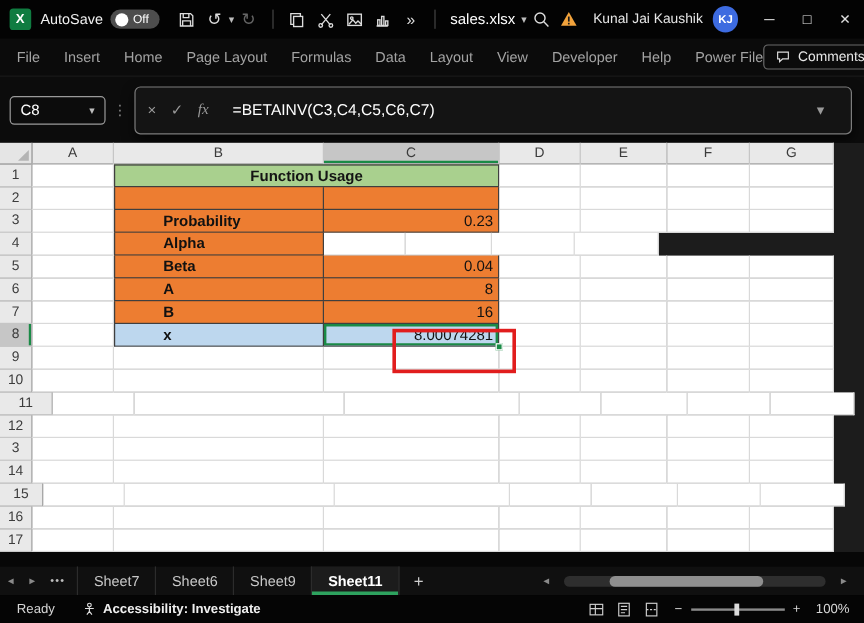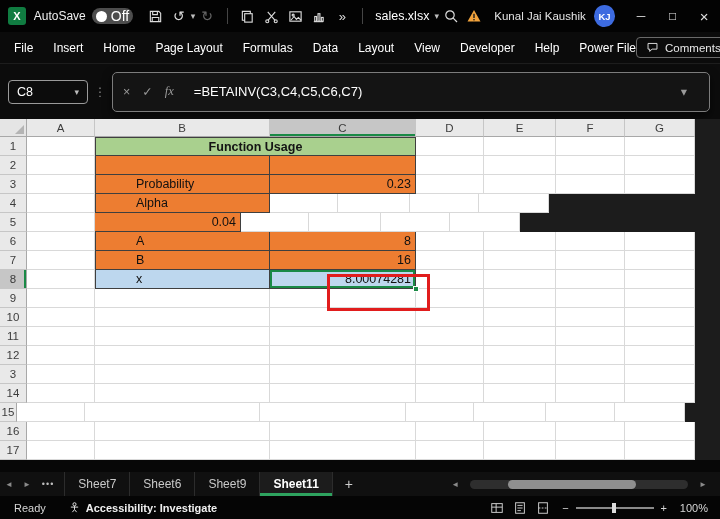--- a/index.html
+++ b/index.html
@@ -8,39 +8,39 @@
 
   
   .titlebar { position:absolute; top:0; left:0; width:720px; height:32px; background:#030303;
               display:flex; align-items:center; font-size:12px; }
   .logo { width:18px; height:18px; margin-left:8px; border-radius:3px; background:#107c41;
           display:flex; align-items:center; justify-content:center; color:#fff; font-weight:bold; font-size:11px; }
   .autosave-label { margin-left:8px; color:#f0f0f0; }
   .toggle { margin-left:6px; width:42px; height:16px; border-radius:9px; background:#4d4d4d;
             display:flex; align-items:center; padding:0 4px; }
   .toggle .knob { width:11px; height:11px; border-radius:50%; background:#fff; }
-  .toggle .state { margin-left:4px; font-size:14px; color:#fff; }
+  .toggle .state { margin-left:4px; font-size:10px; color:#fff; }
   .tb-icon { width:24px; height:24px; display:inline-flex; align-items:center; justify-content:center;
              color:#dcdcdc; }
   .tb-icon svg { stroke:currentColor; fill:none; stroke-width:1.2; }
   .dim { opacity:.45; }
   .vdiv { width:1px; height:16px; background:#454545; margin:0 8px; }
   .chev { font-size:9px; color:#bdbdbd; }
   .filename { margin-left:4px; color:#fff; font-size:12.5px; }
   .user-name { margin-left:8px; color:#e6e6e6; font-size:11.5px; white-space:nowrap; }
   .avatar { margin-left:8px; width:22px; height:22px; border-radius:50%; background:#3d6be0;
             display:flex; align-items:center; justify-content:center; font-size:9.5px; font-weight:bold; color:#fff; }
   .winbtn { width:32px; height:32px; display:flex; align-items:center; justify-content:center;
             color:#e0e0e0; font-size:12px; }
 
   
   .menubar { position:absolute; top:32px; left:0; width:720px; height:32px; background:#0b0b0b;
              display:flex; align-items:center; font-size:12px; border-bottom:1px solid #1d1d1d; }
   .menu-tabs { display:flex; align-items:center; margin-left:14px; gap:20px; }
-  .menu-item { color:#ffffff; white-space:nowrap; cursor:default; }
+  .menu-item { color:#a3a3a3; white-space:nowrap; cursor:default; }
   .comments-btn { margin-left:auto; margin-right:14px; display:flex; align-items:center; gap:6px;
                   border:1px solid #6a6a6a; border-radius:4px; padding:3px 9px; color:#e8e8e8; font-size:11.5px; }
   .comments-btn svg { stroke:#dcdcdc; fill:none; stroke-width:1.2; }
 
   
   .formulabar { position:absolute; top:64px; left:0; width:720px; height:55px; background:#0c0c0c;
                 display:flex; align-items:center; }
   .namebox { margin-left:8px; width:80px; height:24px; border:1px solid #9a9a9a; border-radius:4px;
              display:flex; align-items:center; padding:0 8px; color:#fff; font-size:12.5px; }
   .namebox .chev { margin-left:auto; }
@@ -68,21 +68,21 @@
                 color:#3c3c3c; font-size:11.5px; display:flex; align-items:center; justify-content:center; }
   .row-header.sel { background:#c6c6c6; box-shadow:inset -2px 0 0 var(--selgreen); }
   .cell { background:#fff; border-right:1px solid #d9d9d9; border-bottom:1px solid #d9d9d9;
           font-size:12.5px; color:#111; display:flex; align-items:center; padding:0 4px; overflow:hidden; }
   .cell.t { border-right-color:#3f3f3f; border-bottom-color:#3f3f3f; }
   .cell.tl { border-left:1px solid #3f3f3f; }
   .cell.tt { border-top:1px solid #3f3f3f; }
   .cell.green { background:var(--green); font-weight:bold; justify-content:center; color:#141414; }
   .cell.orange { background:var(--orange); }
   .cell.blue { background:var(--blue); }
-  .cell.lbl { font-weight:normal;padding-left:40px; }
+  .cell.lbl { font-weight:bold;padding-left:40px; }
   .cell.val { justify-content:flex-end; }
   .cell.selected { box-shadow:inset 0 0 0 2px var(--selgreen); }
   .fill-handle { position:absolute; width:6px; height:6px; background:var(--selgreen); border:1px solid #fff; z-index:4; }
   .red-box { position:absolute; border:3px solid var(--red); z-index:6; background:transparent; }
 
   
   .fillstrip { position:absolute; top:460px; left:0; width:720px; height:12px; background:#070707; }
   .tabbar { position:absolute; top:472px; left:0; width:720px; height:24px; background:#101010;
             display:flex; align-items:center; font-size:12px; }
   .tab-nav { color:#8a8a8a; font-size:8px; padding:0 5px; }
@@ -268,20 +268,21 @@
         <div class="cell" style="width: 68px;"></div>
         <div class="cell t orange lbl tl" style="width: 175px;">Alpha</div>
         <div class="cell" style="width: 68px;"></div>
         <div class="cell" style="width: 72px;"></div>
         <div class="cell" style="width: 69px;"></div>
         <div class="cell" style="width: 70px;"></div>
       </div>
       <div class="grid-row">
         <div class="row-header" style="width: 27px;">5</div>
         <div class="cell" style="width: 68px;"></div>
+        <div class="cell t orange lbl tl" style="width: 175px;">Beta</div>
         <div class="cell t orange val" style="width: 146px;">0.04</div>
         <div class="cell" style="width: 68px;"></div>
         <div class="cell" style="width: 72px;"></div>
         <div class="cell" style="width: 69px;"></div>
         <div class="cell" style="width: 70px;"></div>
       </div>
       <div class="grid-row">
         <div class="row-header" style="width: 27px;">6</div>
         <div class="cell" style="width: 68px;"></div>
         <div class="cell t orange lbl tl" style="width: 175px;">A</div>
@@ -325,21 +326,21 @@
         <div class="row-header" style="width: 27px;">10</div>
         <div class="cell" style="width: 68px;"></div>
         <div class="cell" style="width: 175px;"></div>
         <div class="cell" style="width: 146px;"></div>
         <div class="cell" style="width: 68px;"></div>
         <div class="cell" style="width: 72px;"></div>
         <div class="cell" style="width: 69px;"></div>
         <div class="cell" style="width: 70px;"></div>
       </div>
       <div class="grid-row">
-        <div class="row-header" style="width: 27px;">11</div>
+        <div class="row-header" style="width: 44px;">11</div>
         <div class="cell" style="width: 68px;"></div>
         <div class="cell" style="width: 175px;"></div>
         <div class="cell" style="width: 146px;"></div>
         <div class="cell" style="width: 68px;"></div>
         <div class="cell" style="width: 72px;"></div>
         <div class="cell" style="width: 69px;"></div>
         <div class="cell" style="width: 70px;"></div>
       </div>
       <div class="grid-row">
         <div class="row-header" style="width: 27px;">12</div>
@@ -365,21 +366,21 @@
         <div class="row-header" style="width: 27px;">14</div>
         <div class="cell" style="width: 68px;"></div>
         <div class="cell" style="width: 175px;"></div>
         <div class="cell" style="width: 146px;"></div>
         <div class="cell" style="width: 68px;"></div>
         <div class="cell" style="width: 72px;"></div>
         <div class="cell" style="width: 69px;"></div>
         <div class="cell" style="width: 70px;"></div>
       </div>
       <div class="grid-row">
-        <div class="row-header" style="width: 17px;">15</div>
+        <div class="row-header" style="width: 36px;">15</div>
         <div class="cell" style="width: 68px;"></div>
         <div class="cell" style="width: 175px;"></div>
         <div class="cell" style="width: 146px;"></div>
         <div class="cell" style="width: 68px;"></div>
         <div class="cell" style="width: 72px;"></div>
         <div class="cell" style="width: 69px;"></div>
         <div class="cell" style="width: 70px;"></div>
       </div>
       <div class="grid-row">
         <div class="row-header" style="width: 27px;">16</div>

